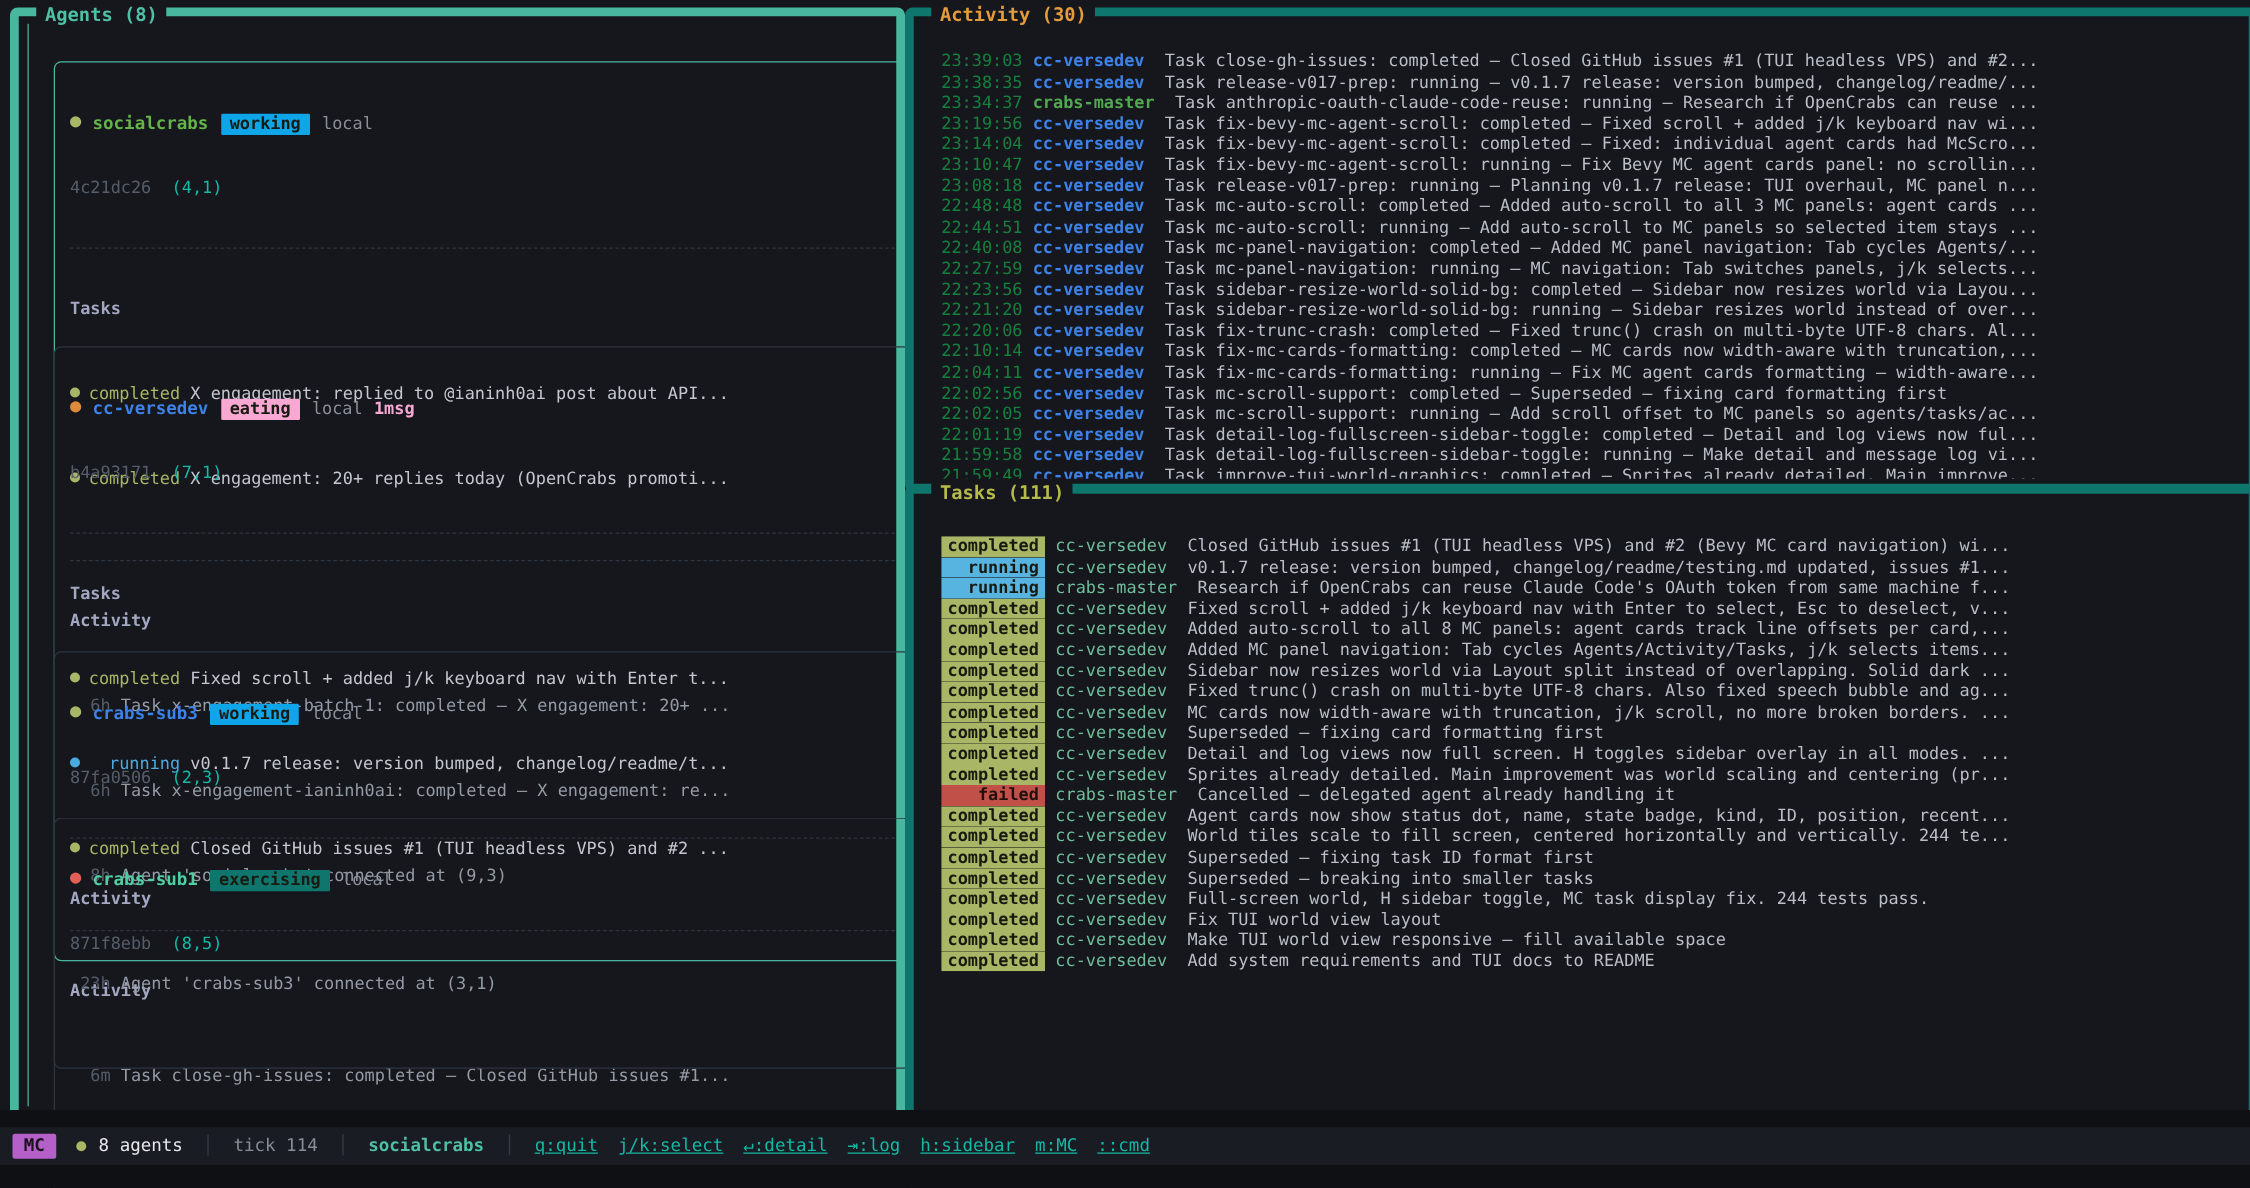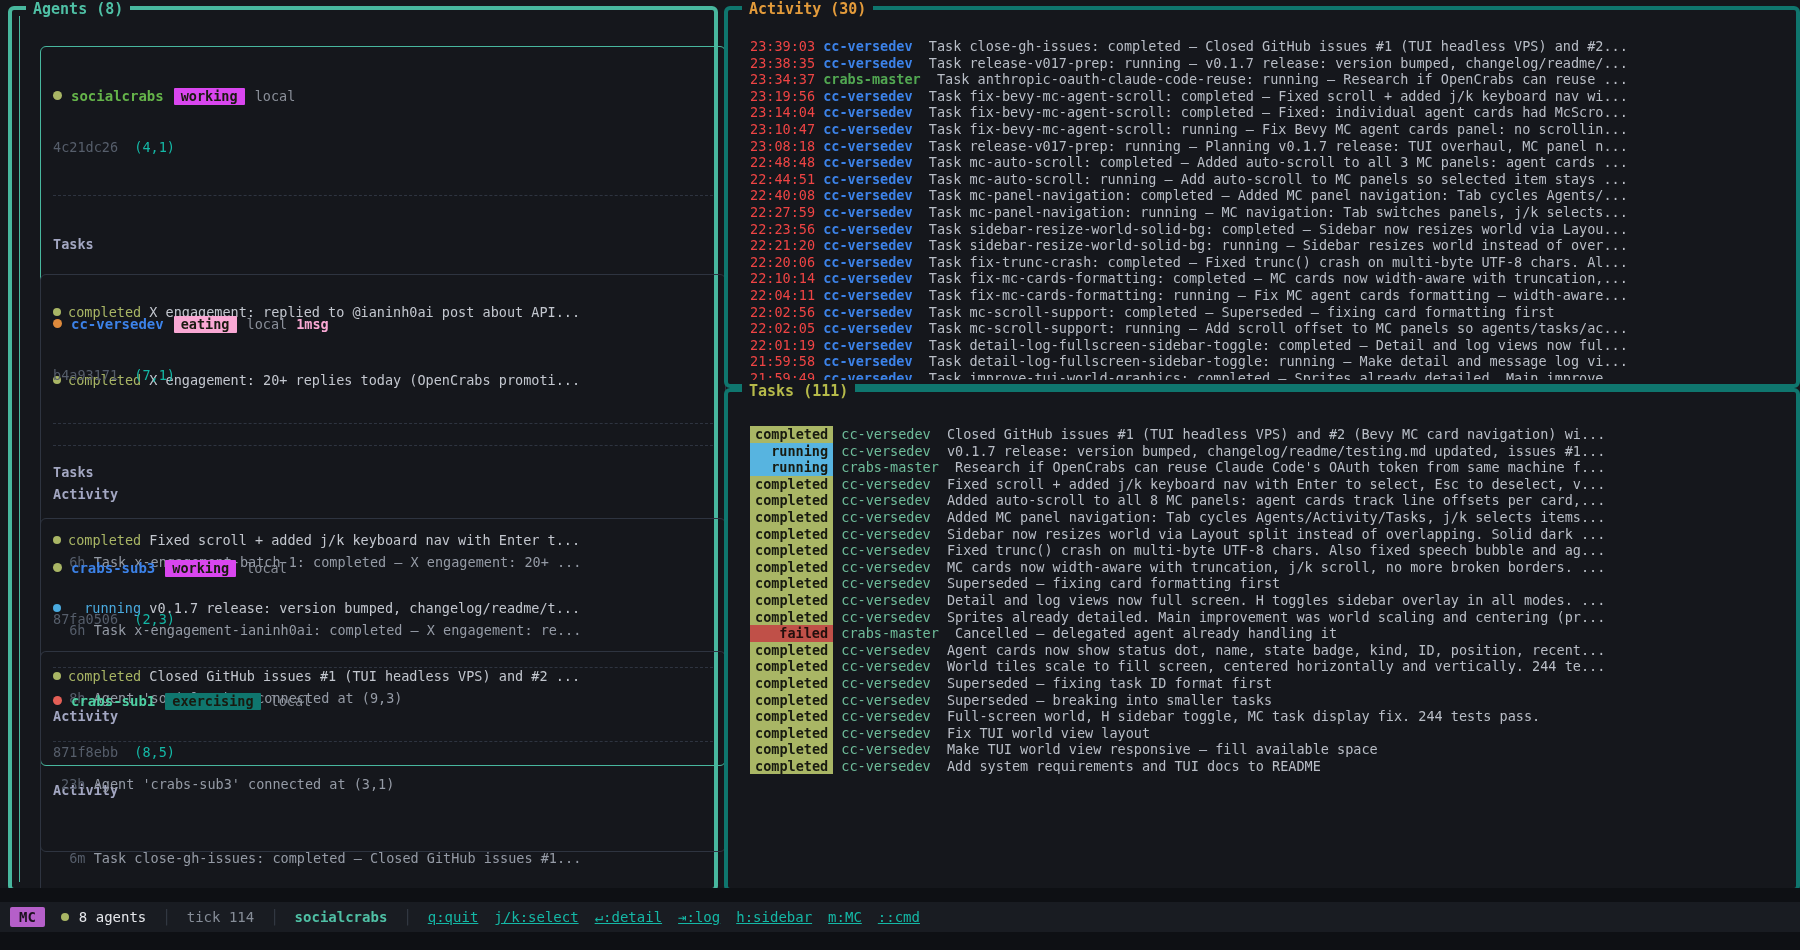--- a/index.html
+++ b/index.html
@@ -1,52 +1,52 @@
 <!DOCTYPE html>
 <html><head>
 <meta charset="utf-8">
 <style>
   html,body{margin:0;padding:0;background:#0c0d10;}
   .screen{position:relative;width:1800px;height:950px;background:#15171c;overflow:hidden;
           font-family:"DejaVu Sans Mono",monospace;font-size:13.5px;color:#c3c7cf;}
-  .panel{position:absolute;border:4px solid #0f766e;border-radius:6px;background:#15171c;}
+  .panel{position:absolute;border:7px solid #0f766e;border-radius:6px;background:#15171c;}
   .panel-title{position:absolute;top:-10px;left:14px;background:#15171c;padding:0 7px;
                font-weight:bold;font-size:15px;white-space:pre;}
   .t-teal{color:#4fc0a5;} .t-orange{color:#e39b3b;} .t-olive{color:#b6ba4a;}
 
   
   .agents-panel{left:8px;top:6px;width:702px;height:878px;border-color:#48b79e;}
   .focus-line{position:absolute;left:7px;top:6px;bottom:6px;width:0;border-left:1px solid #48b79e;}
   .card{position:absolute;left:28px;width:660px;border:1px solid #2e3440;border-radius:6px;
         padding:7px 12px;line-height:17px;white-space:pre;overflow:hidden;}
   .card.selected{border-color:#48b79e;}
   .card-0{top:36px;} .card-1{top:264px;} .card-2{top:508px;}
   .card-3{top:641px;height:126px;border-bottom:none;border-radius:6px 6px 0 0;}
   .dot{display:inline-block;width:9px;height:9px;border-radius:50%;margin-right:9px;vertical-align:1px;}
   .dot-olive{background:#a9b665;} .dot-orange{background:#de8a3c;} .dot-red{background:#e45f56;}
   .aname{font-weight:bold;font-size:14px;margin-right:10px;}
   .n-green{color:#65b44a;} .n-blue{color:#3c82e8;} .n-teal{color:#4ecfa2;}
   .badge{display:inline-block;font-weight:bold;color:#191a10;padding:0 7px;margin-right:10px;border-radius:1px;}
-  .b-olive{background:#d946ef;text-align:center;} .b-orange{background:#f9a8d4;} .b-red{background:#0f766e;}
+  .b-olive{background:#0ea5e9;text-align:center;} .b-orange{background:#f9a8d4;} .b-red{background:#0f766e;}
   .kind{color:#8a8f99;} .msgcount{color:#f9a8d4;font-weight:bold;margin-left:9px;}
   .idrow .aid{color:#565e6b;margin-right:2ch;} .idrow .apos{color:#14b8a6;}
   .cdiv{border-top:1px dashed #2e3440;margin:5px 0 6px 0;}
   .sechdr{color:#a3a7c2;font-weight:bold;}
   .trow .tdot{display:inline-block;width:8px;height:8px;border-radius:50%;margin-right:7px;vertical-align:1px;}
   .trow .tdot.completed{background:#a9b665;} .trow .tdot.running{background:#4aabe0;}
   .tstatus{display:inline-block;width:9ch;text-align:right;margin-right:1ch;}
   .tstatus.completed{color:#a9b665;} .tstatus.running{color:#4aabe0;}
   .actrow .atime{display:inline-block;width:4ch;text-align:right;margin-right:1ch;color:#555d6a;}
   .actrow .atext{color:#959ba6;}
 
   
   .activity-panel{left:724px;top:6px;width:1068px;height:374px;}
   .activity-rows{position:absolute;left:22px;top:28px;right:4px;bottom:4px;overflow:hidden;}
   .arow{white-space:pre;line-height:16.6px;height:16.6px;overflow:hidden;color:#b9bec7;}
-  .arow .time{color:#ef4444;margin-top:48px;}
+  .arow .time{color:#15803d;margin-top:48px;}
   .arow .agent{font-weight:bold;margin-left:1ch;margin-right:2ch;}
   .arow .agent.blue{color:#3c82e8;} .arow .agent.green{color:#52a852;}
 
   
   .tasks-panel{left:724px;top:388px;width:1068px;height:496px;}
   .task-rows{position:absolute;left:22px;top:34px;right:4px;bottom:4px;overflow:hidden;}
   .krow{white-space:pre;line-height:16.6px;height:16.6px;overflow:hidden;color:#b9bec7;}
   .tbadge{display:inline-block;width:9ch;padding:0 5px;text-align:right;font-weight:bold;color:#181a10;}
   .tbadge.completed{background:#a9b665;}
   .tbadge.running{background:#57b4e0;}

